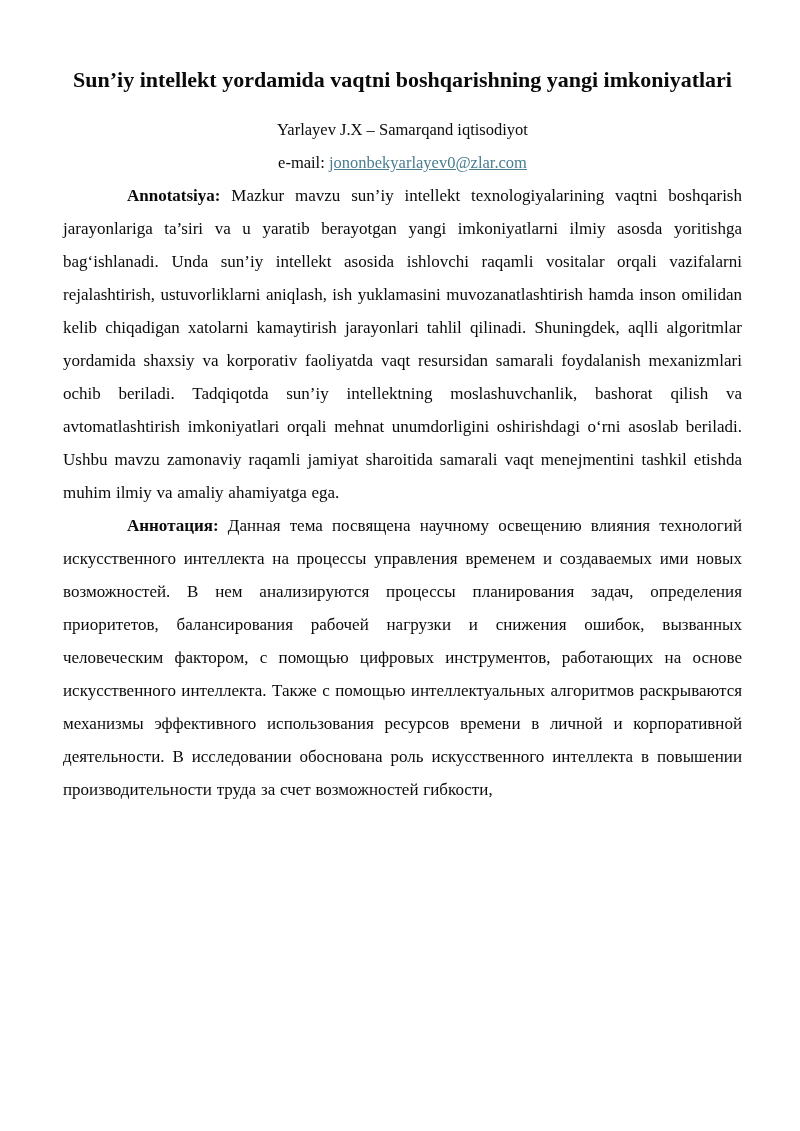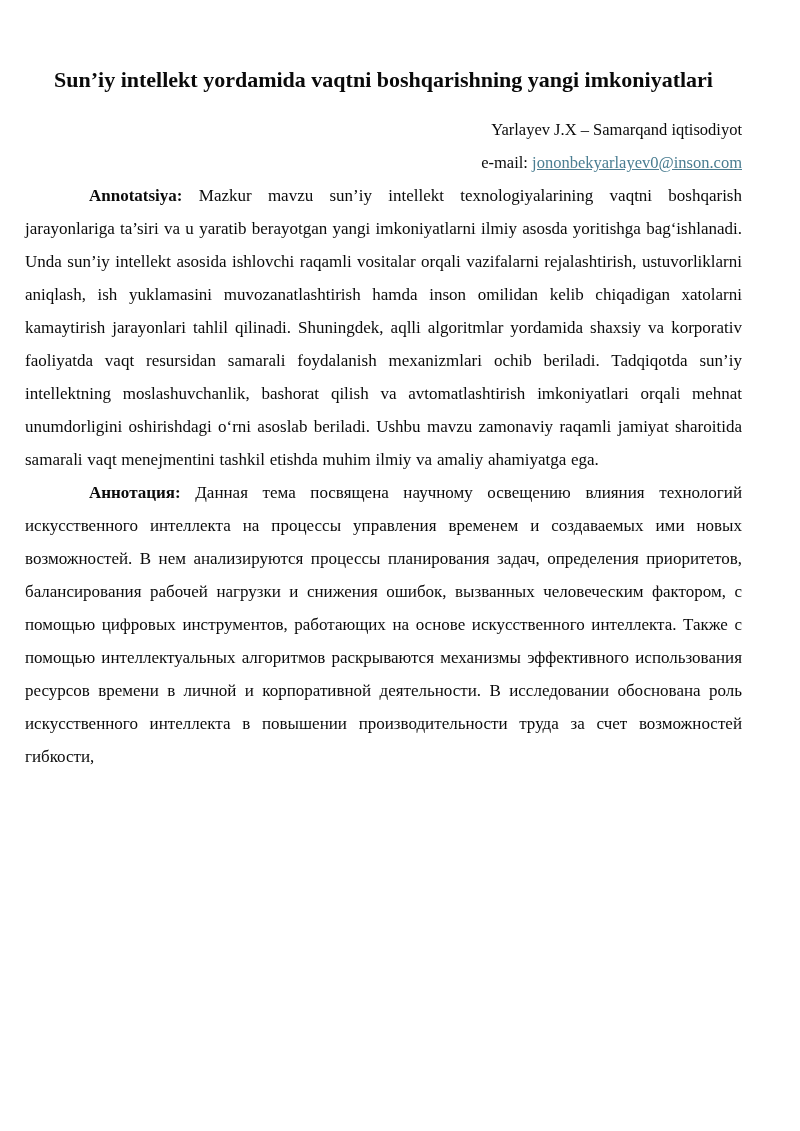--- a/index.html
+++ b/index.html
@@ -5,33 +5,33 @@
   * { margin: 0; padding: 0; box-sizing: border-box; }
   html, body { background: #ffffff; }
   .page {
     position: relative;
     width: 800px;
     height: 839px;
     margin: 0 auto;
     background: #ffffff;
     color: #0a0a0a;
     font-family: "Liberation Serif", "DejaVu Serif", serif;
-    padding: 57px 58px 0 25px;
+    padding: 57px 58px 0 63px;
     overflow: hidden;
   }
   .title {
     font-size: 22px;
     font-weight: bold;
     text-align: center;
     line-height: 45px;
     color: #0a0a0a;
   }
   .author-block {
     margin-top: 11px;
-    text-align: right;
+    text-align: center;
     font-size: 16.5px;
     line-height: 33px;
   }
   .author-line { white-space: nowrap; }
   .email-link {
     color: #4a7d91;
     text-decoration: underline;
     text-decoration-color: #4a7d91;
     cursor: pointer;
   }
@@ -45,21 +45,21 @@
 </style>
 </head>
 <body>
 
 <div class="page">
 
   <div class="title">Sun’iy intellekt yordamida vaqtni boshqarishning yangi imkoniyatlari</div>
 
   <div class="author-block">
     <div class="author-line">Yarlayev J.X – Samarqand iqtisodiyot</div>
-    <div class="author-line"><span>e-mail: </span><a class="email-link">jononbekyarlayev0@inson.com</a></div>
+    <div class="author-line"><span>e-mail: </span><a class="email-link">jononbekyarlayev0@zlar.com</a></div>
   </div>
 
   <div class="body-text">
 
     <p class="para"><span class="para-label">Annotatsiya:</span><span> Mazkur mavzu sun’iy intellekt texnologiyalarining vaqtni boshqarish jarayonlariga ta’siri va u yaratib berayotgan yangi imkoniyatlarni ilmiy asosda yoritishga bag‘ishlanadi. Unda sun’iy intellekt asosida ishlovchi raqamli vositalar orqali vazifalarni rejalashtirish, ustuvorliklarni aniqlash, ish yuklamasini muvozanatlashtirish hamda inson omilidan kelib chiqadigan xatolarni kamaytirish jarayonlari tahlil qilinadi. Shuningdek, aqlli algoritmlar yordamida shaxsiy va korporativ faoliyatda vaqt resursidan samarali foydalanish mexanizmlari ochib beriladi. Tadqiqotda sun’iy intellektning moslashuvchanlik, bashorat qilish va avtomatlashtirish imkoniyatlari orqali mehnat unumdorligini oshirishdagi o‘rni asoslab beriladi. Ushbu mavzu zamonaviy raqamli jamiyat sharoitida samarali vaqt menejmentini tashkil etishda muhim ilmiy va amaliy ahamiyatga ega.</span></p>
 
 
     <p class="para"><span class="para-label">Аннотация:</span><span> Данная тема посвящена научному освещению влияния технологий искусственного интеллекта на процессы управления временем и создаваемых ими новых возможностей. В нем анализируются процессы планирования задач, определения приоритетов, балансирования рабочей нагрузки и снижения ошибок, вызванных человеческим фактором, с помощью цифровых инструментов, работающих на основе искусственного интеллекта. Также с помощью интеллектуальных алгоритмов раскрываются механизмы эффективного использования ресурсов времени в личной и корпоративной деятельности. В исследовании обоснована роль искусственного интеллекта в повышении производительности труда за счет возможностей гибкости,</span></p>
 
   </div>

